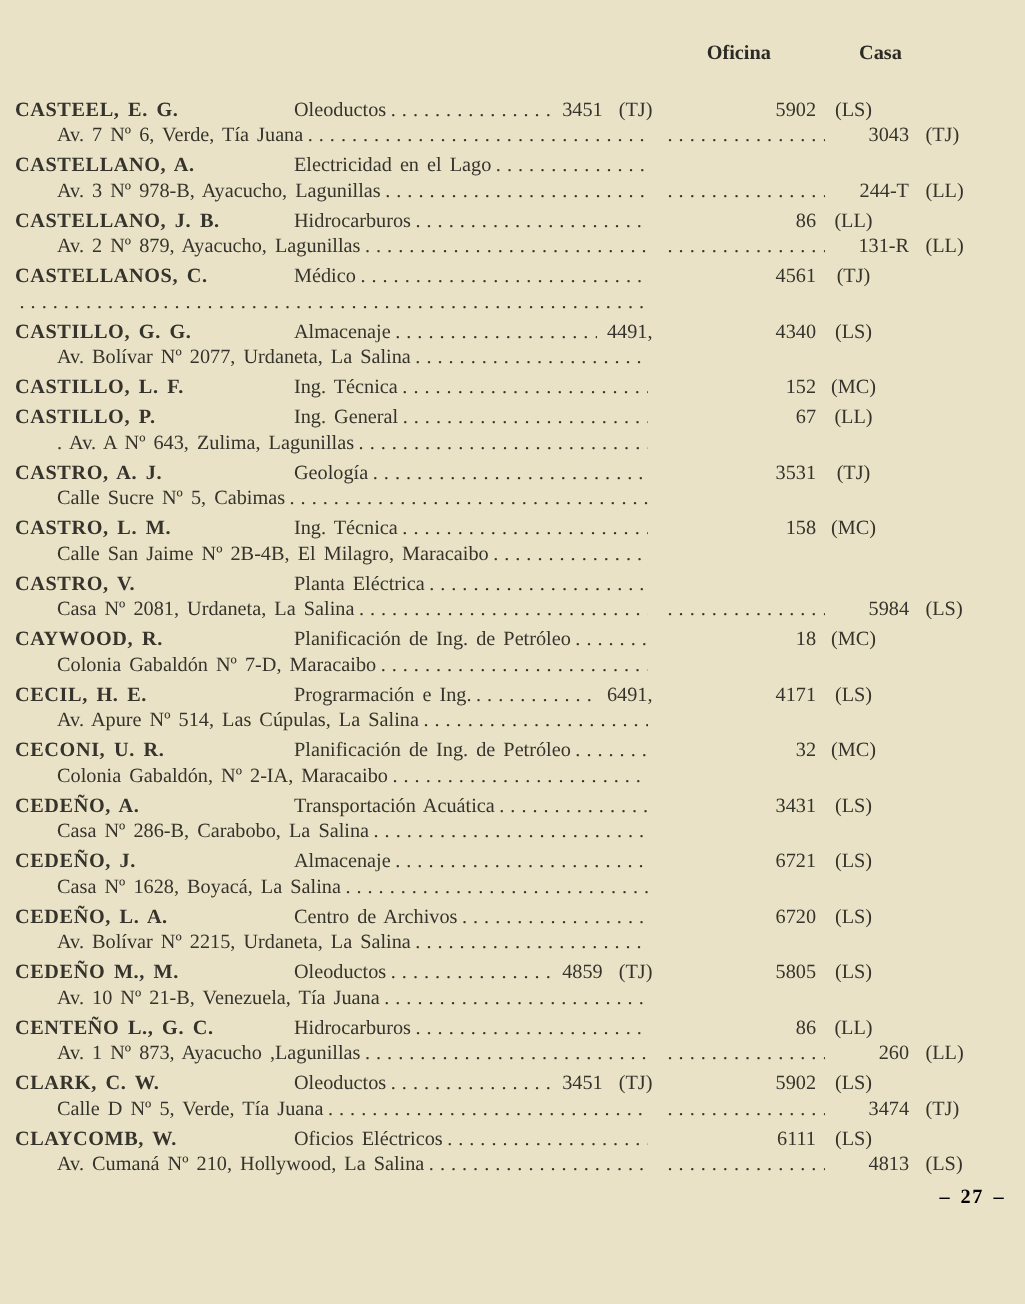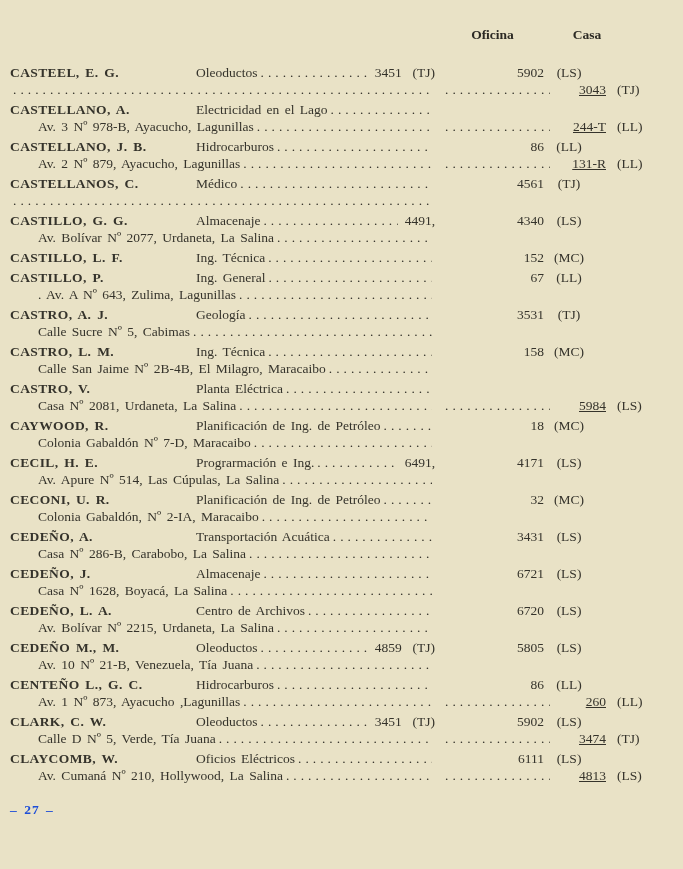--- a/index.html
+++ b/index.html
@@ -37,25 +37,25 @@
     letter-spacing:4px;
   }
   .extra{flex:none;white-space:pre;margin-left:4px;}
   .ofnum{width:65px;flex:none;text-align:right;white-space:nowrap;padding-left:44px;}
   .ofcode{width:50px;flex:none;text-align:center;white-space:nowrap;}
   .mid{width:115px;flex:none;overflow:hidden;white-space:nowrap;box-sizing:border-box;padding-left:10px;}
   .mid.dots::after{
     content:"....................................";
     letter-spacing:4px;
   }
-  .canum{width:56px;flex:none;text-align:right;white-space:nowrap;text-decoration:underline;}
+  .canum{width:56px;flex:none;text-align:right;white-space:nowrap;}
   .cacode{flex:1;padding-left:11px;white-space:nowrap;overflow:hidden;}
   .footer{
-    width:660px;text-align:left;margin-top:17px;
-    font-weight:bold;color:#1d4ed8;letter-spacing:1px;
+    width:660px;text-align:right;margin-top:5px;
+    font-weight:bold;color:#000000;letter-spacing:1px;
   }
 </style>
 </head>
 <body>
 
 <div class="page">
 
   <div class="row hdr-row">
     <div class="hdr-main"></div>
     <div class="hdr-of">Oficina</div>
@@ -71,20 +71,21 @@
         <span class="leader"></span>
         <span class="extra">3451  (TJ)</span>
       </div>
       <span class="ofnum">5902</span>
       <span class="ofcode">(LS)</span>
       <span class="canum"></span>
       <span class="cacode"></span>
     </div>
     <div class="row">
       <div class="main">
+        <span class="addr">Av. 7 Nº 6, Verde, Tía Juana</span>
         <span class="leader"></span>
       </div>
       <span class="mid dots"></span>
       <span class="canum">3043</span>
       <span class="cacode">(TJ)</span>
     </div>
   </div>
 
   <div class="entry">
     <div class="row">

